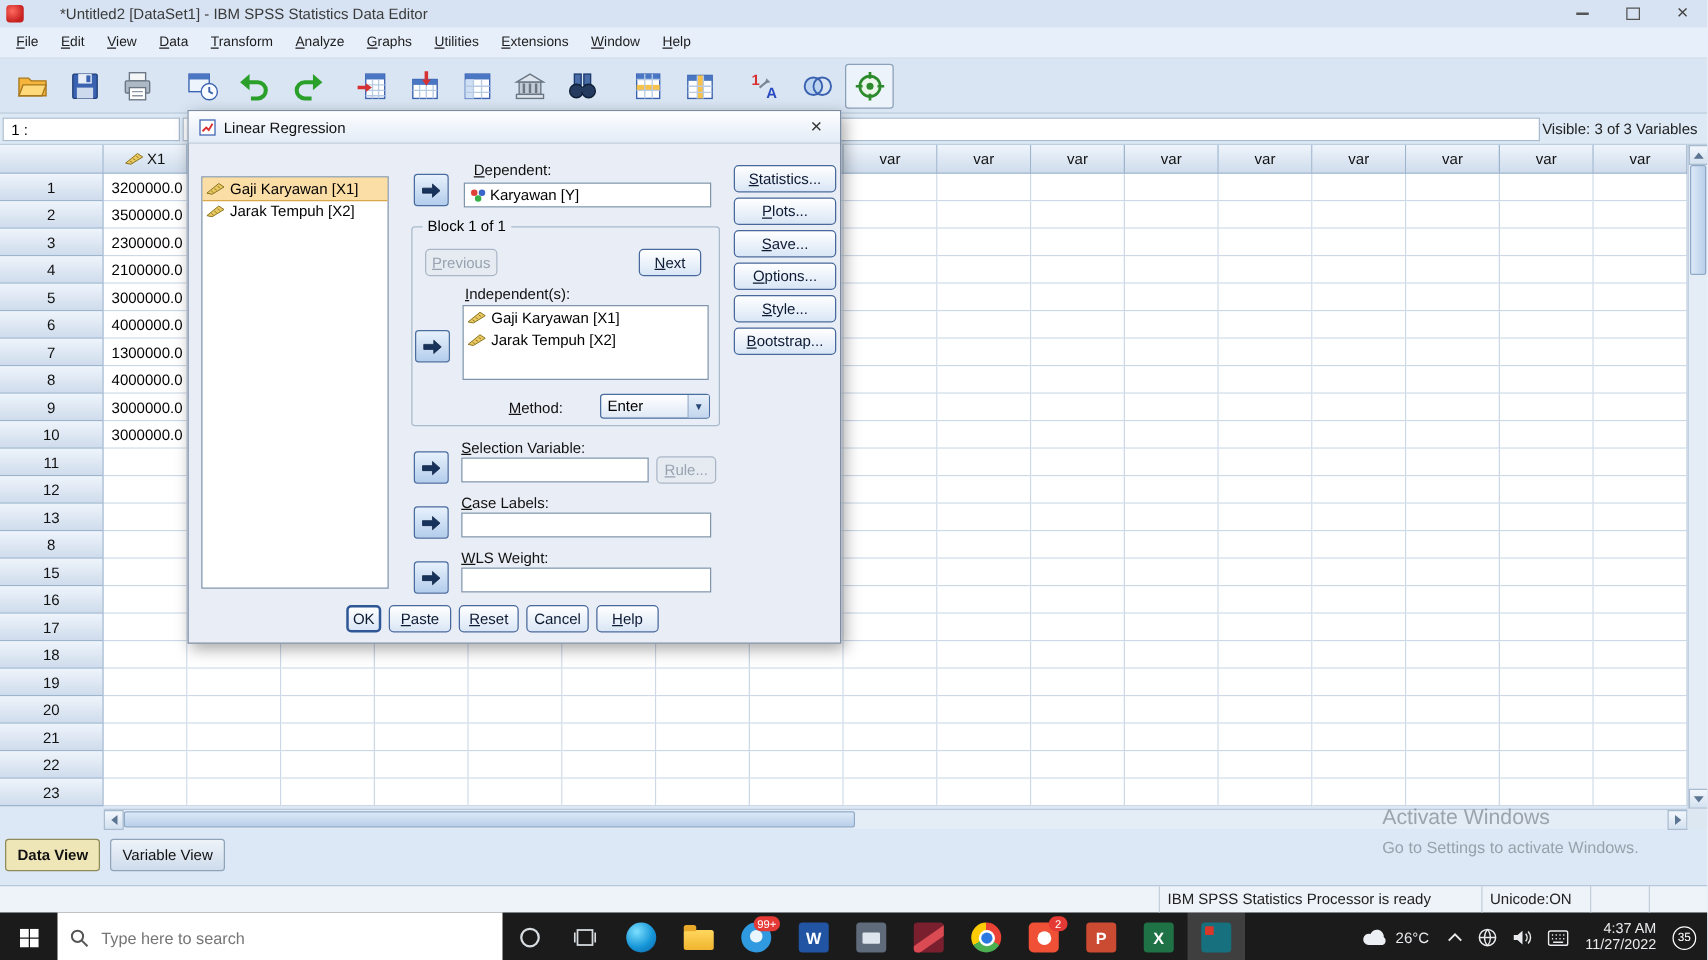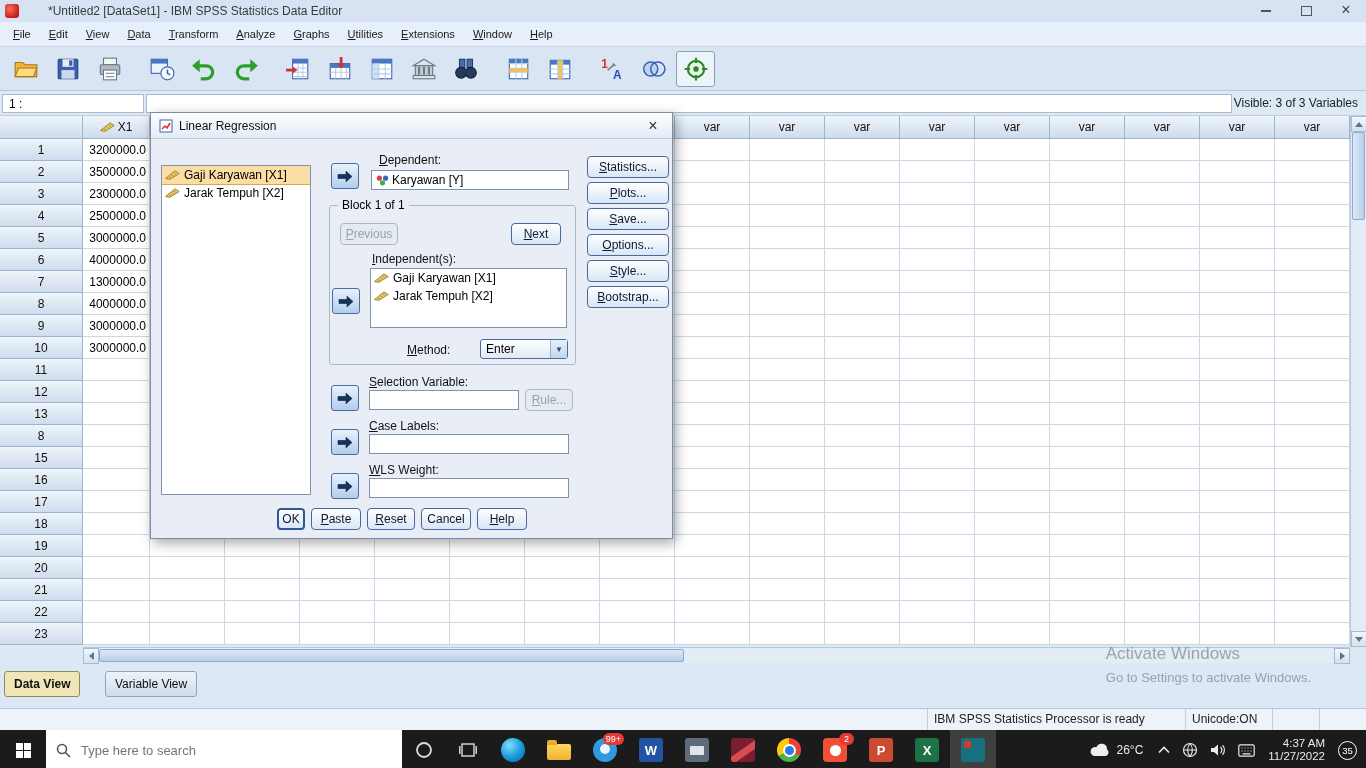--- a/index.html
+++ b/index.html
@@ -52,21 +52,21 @@
   .hthumb{position:absolute;left:16px;top:1px;height:13px;width:585px;background:linear-gradient(#dce9f7,#b9cfe9);border:1px solid #8fa9c8;border-radius:2px;box-sizing:border-box;}
   .sb-corner{position:absolute;right:0;bottom:0;width:16px;height:16px;background:#dde7f2;}
   .tri{width:0;height:0;border:4px solid transparent;}
   .tri.up{border-bottom:5px solid #5b7592;border-top:none;}
   .tri.down{border-top:5px solid #5b7592;border-bottom:none;}
   .tri.left{border-right:5px solid #5b7592;border-left:none;}
   .tri.right{border-left:5px solid #5b7592;border-right:none;}
 
   
   .tabs-row{height:45px;padding:8px 0 0 4px;box-sizing:border-box;}
-  .tab{display:inline-block;padding:5px 9px;font-size:12px;color:#111;background:linear-gradient(#eef3f9,#cfdcec);border:1px solid #8fa3ba;border-radius:3px;margin-right:20px;}
+  .tab{display:inline-block;padding:5px 9px;font-size:12px;color:#111;background:linear-gradient(#eef3f9,#cfdcec);border:1px solid #8fa3ba;border-radius:3px;margin-right:3px;}
   .tab.active{background:#efe6b8;border-color:#8f8a5a;font-weight:bold;}
 
   
   .statusbar{height:22px;background:#eef3f9;border-top:1px solid #b7c7da;display:flex;font-size:12px;color:#222;box-sizing:border-box;}
   .seg{border-right:1px solid #c3cfdd;padding:3px 6px;box-sizing:border-box;white-space:nowrap;overflow:hidden;}
   .seg.grow{flex:1;}
 
   
   .taskbar{height:40px;background:#1b1b1b;display:flex;align-items:stretch;color:#e8eaed;}
   .tb-start{width:46px;display:flex;align-items:center;justify-content:center;}
@@ -101,21 +101,21 @@
   .tray-weather{display:flex;align-items:center;gap:5px;font-size:12px;padding:0 8px;}
   .tray-clock{font-size:11.5px;line-height:13px;text-align:right;padding:0 6px;}
   .badge35{width:19px;height:19px;border-radius:50%;border:1px solid #fff;display:flex;align-items:center;justify-content:center;font-size:9.5px;color:#fff;box-sizing:border-box;}
 
   
   .watermark{position:absolute;right:55px;top:644px;z-index:20;color:rgba(110,118,128,.62);pointer-events:none;}
   .watermark .l1{font-size:17px;}
   .watermark .l2{font-size:13px;margin-top:6px;}
 
   
-  .dialog{position:absolute;left:150px;top:88px;width:523px;height:427px;background:#e9eef6;border:1px solid #7d8ca3;box-shadow:3px 4px 12px rgba(0,0,0,.35);z-index:60;box-sizing:border-box;margin-top:24px;}
+  .dialog{position:absolute;left:150px;top:88px;width:523px;height:427px;background:#e9eef6;border:1px solid #7d8ca3;box-shadow:3px 4px 12px rgba(0,0,0,.35);z-index:60;box-sizing:border-box;}
   .dlg-titlebar{height:26px;background:linear-gradient(#fdfeff,#e2ebf6);border-bottom:1px solid #c2cedd;display:flex;align-items:center;padding:0 8px;font-size:12px;color:#111;box-sizing:border-box;}
   .dlg-title{margin-left:6px;}
   .dlg-close{margin-left:auto;width:22px;text-align:center;color:#333;font-size:16px;}
   .dlg-close::before{content:"×";}
   .dlabel{position:absolute;font-size:12px;color:#111;white-space:nowrap;}
   .fieldbox{position:absolute;display:flex;align-items:center;gap:3px;padding:0 4px;background:#fff;border:1px solid #7f95ad;font-size:12px;box-sizing:border-box;}
   .varlist{position:absolute;background:#fff;border:1px solid #7f95ad;font-size:12px;overflow:hidden;box-sizing:border-box;}
   .varitem{display:flex;align-items:center;gap:4px;height:18px;padding:0 3px;white-space:nowrap;}
   .varitem.selected{background:#fbdda6;outline:1px solid #d8a84a;}
   .mi{display:flex;align-items:center;}
@@ -377,21 +377,21 @@
           <div class="cell"></div>
           <div class="cell"></div>
           <div class="cell"></div>
           <div class="cell"></div>
           <div class="cell"></div>
           <div class="cell"></div>
           <div class="cell"></div>
       </div>
         <div class="grid-row">
         <div class="rowhdr">4</div>
-        <div class="cell x1">2500000.0</div>
+        <div class="cell x1">2100000.0</div>
         <div class="cell"></div>
           <div class="cell"></div>
           <div class="cell"></div>
           <div class="cell"></div>
           <div class="cell"></div>
           <div class="cell"></div>
           <div class="cell"></div>
           <div class="cell"></div>
           <div class="cell"></div>
           <div class="cell"></div>

